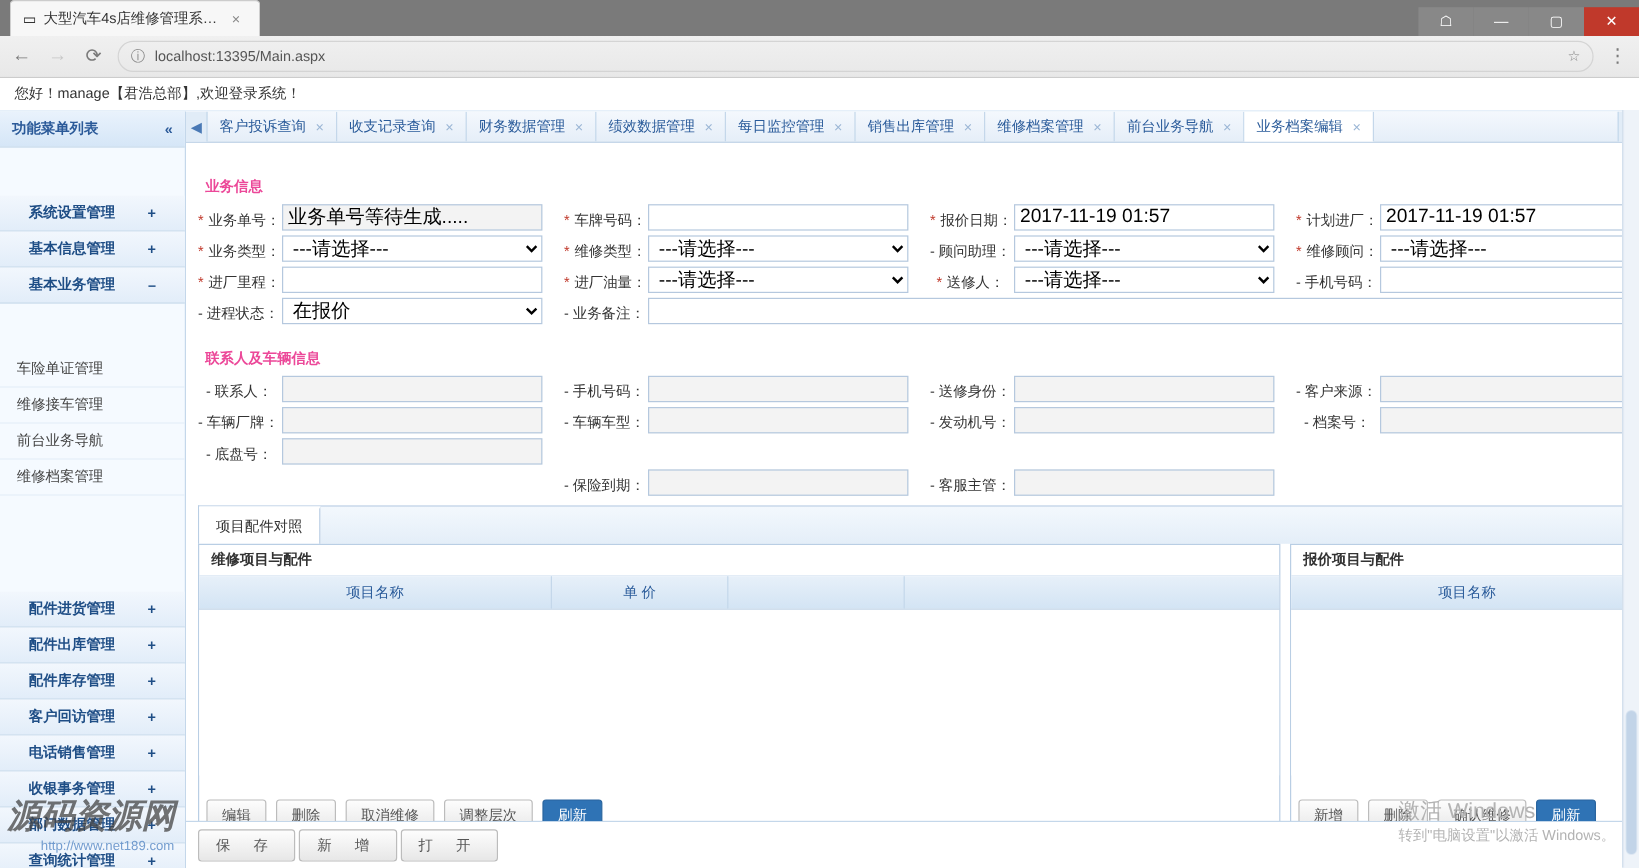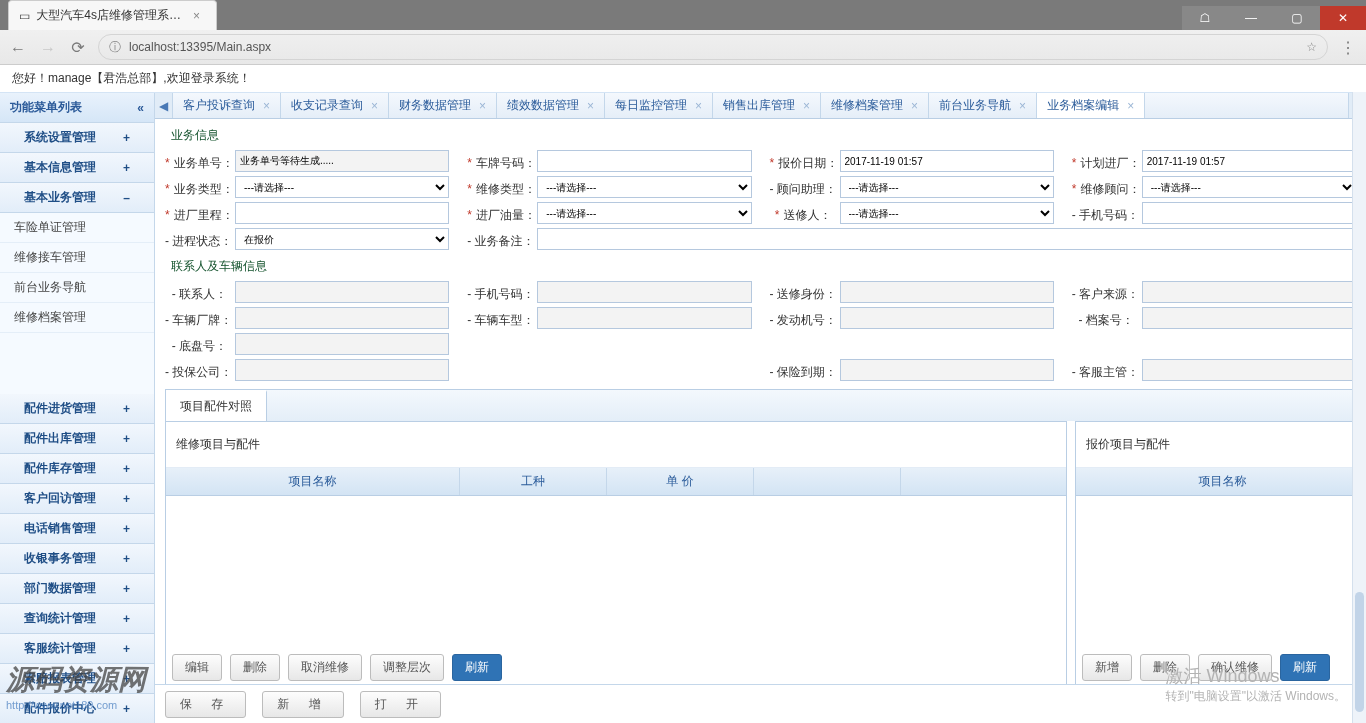--- a/index.html
+++ b/index.html
@@ -22,74 +22,74 @@
 
 
 .greeting-bar { display: flex; align-items: center; height: 28px; padding: 0 12px; border-bottom: 1px solid #d4e4f5; background: #fff; }
 .greeting-bar .rbtns { margin-left: auto; display: flex; gap: 6px; }
 .pill-btn { background: #3c6aa6; color: #fff; padding: 3px 10px; border-radius: 3px; cursor: pointer; }
 
 
 .shell { display: flex; height: calc(723px - 30px - 34px - 28px); }
 
 
-.sidebar { width: 155px; border-right: 1px solid #c4d7ea; background: #f5faff; display: flex; flex-direction: column; }
+.sidebar { width: 155px; border-right: 1px solid #c4d7ea; background: #f5faff; display: flex; flex-direction: column; gap: 40px; }
 .side-head { background: linear-gradient(#e9f2fc,#d5e6f7); border-bottom: 1px solid #c4d7ea; padding: 6px 10px; display: flex; align-items: center; font-weight: bold; color: #2b5a99; }
 .side-head .coll { margin-left: auto; font-weight: bold; cursor: pointer; }
 .side-group { background: linear-gradient(#f2f7fd,#e2edf9); border-bottom: 1px solid #c4d7ea; padding: 6px 24px; display: flex; align-items: center; font-weight: bold; color: #1f4e86; cursor: pointer; }
 .side-group .sym { margin-left: auto; font-weight: bold; }
 .side-item { padding: 6px 10px 6px 14px; border-bottom: 1px solid #e4eef8; cursor: pointer; color: #444; }
 .side-spacer { flex: 1; }
 
 
 .content { flex: 1; display: flex; flex-direction: column; background: #fff; overflow: hidden; }
 .tabbar { display: flex; align-items: stretch; background: linear-gradient(#f4f8fd,#e5eef8); border-bottom: 1px solid #b9cee4; height: 26px; }
 .tabbar .navarr { width: 18px; display: flex; align-items: center; justify-content: center; color: #4a79b5; cursor: pointer; background: #e1ecf7; border-right: 1px solid #c4d7ea; }
 .tabbar .navarr.right { border-left: 1px solid #c4d7ea; border-right: none; }
 .tab { padding: 5px 10px; border-right: 1px solid #c4d7ea; display: flex; align-items: center; gap: 6px; cursor: pointer; color: #2a5b9a; white-space: nowrap; }
 .tab .tx { color: #9bb6d5; margin-left: 2px; }
 .tab.active { background: #fff; border-bottom: 1px solid #fff; margin-bottom: -1px; }
 
 
 .form-page { flex: 1; overflow: auto; padding: 8px 10px; }
-.sect-title { font-weight: normal; color: #14532d; margin: 0 0 6px 6px; }
+.sect-title { font-weight: bold; color: #ec4899; margin: 20px 0 6px 6px; }
 .form-grid { display: grid; grid-template-columns: repeat(4, 1fr); gap: 4px 18px; margin-bottom: 8px; }
 .fld { display: flex; align-items: flex-end; }
 .fld label { width: 70px; text-align: right; padding-right: 8px; white-space: nowrap; }
 .fld .req { color: #c0392b; margin-right: 4px; }
-.fld input[type=text], .fld select { flex: 1; height: 22px; border: 1px solid #b5c8de; background: #fff; padding: 0 4px; font-size: 10px; }
+.fld input[type=text], .fld select { flex: 1; height: 22px; border: 1px solid #b5c8de; background: #fff; padding: 0 4px; font-size: 16px; }
 .fld input[readonly] { background: #f3f3f3; }
 .wide { grid-column: 2 / span 3; }
 .wide input { width: 100%; }
 
 .blue-btn-row { display: flex; gap: 6px; justify-content: flex-end; margin: 6px 0 10px; }
 .blue-btn { background: #2f73b5; color: #fff; padding: 4px 10px; border-radius: 3px; cursor: pointer; border: 1px solid #2a659f; }
 
 .inner-tab-strip { border: 1px solid #b9cee4; border-bottom: none; background: linear-gradient(#f3f8fd,#e4eef8); display: flex; }
 .inner-tab { padding: 6px 14px; background: #fff; border-right: 1px solid #b9cee4; border-top: 2px solid #fff; }
 
 .panels { display: flex; gap: 8px; }
 .panel { flex: 1; border: 1px solid #b9cee4; }
-.panel h4 { padding: 14px 10px; font-weight: normal; border-bottom: 1px solid #e3ecf6; }
+.panel h4 { padding: 4px 10px; font-weight: bold; border-bottom: 1px solid #e3ecf6; }
 .grid-head { display: grid; grid-template-columns: 2fr 1fr 1fr 1fr 1fr 18px; background: linear-gradient(#e7f0f9,#d3e4f4); border-bottom: 1px solid #b9cee4; }
 .grid-head > div { padding: 5px 4px; text-align: center; border-right: 1px solid #c4d7ea; color: #2a5b9a; }
 .grid-body { height: 138px; overflow-y: scroll; background: #fff; }
 .grid-foot { height: 14px; overflow-x: scroll; }
 .grid-foot .sp { width: 900px; height: 1px; }
 
 .btn-row { display: flex; gap: 8px; padding: 6px 0; }
 .gbtn { background: linear-gradient(#fdfdfd,#e7e7e7); border: 1px solid #bcbcbc; border-radius: 3px; padding: 4px 12px; cursor: pointer; color: #555; }
 .gbtn.primary { background: #2f73b5; color: #fff; border-color: #2a659f; }
 
-.bottom-bar { border-top: 1px solid #c4d7ea; padding: 6px 10px; display: flex; gap: 16px; }
+.bottom-bar { border-top: 1px solid #c4d7ea; padding: 6px 10px; display: flex; gap: 3px; }
 .bottom-bar .gbtn { letter-spacing: 8px; padding: 4px 14px; }
 
 
 .watermark { position: fixed; left: 6px; bottom: 12px; font-size: 28px; font-weight: bold; color: #444; font-style: italic; opacity: 0.75; pointer-events: none; }
-.watermark small { display: block; font-size: 11px; color: #4a7fc0; font-weight: normal; font-style: normal; }
+.watermark small { display: block; font-size: 11px; color: #4a7fc0; font-weight: normal; font-style: normal; margin-left: 28px; }
 .activate { position: fixed; right: 20px; bottom: 18px; text-align: left; color: #b3b3b3; pointer-events: none; }
 .activate .t { font-size: 18px; }
 .activate .s { font-size: 12px; }
 
 .page-scroll { position: fixed; right: 0; top: 92px; bottom: 0; width: 14px; background: #eef3f9; border-left: 1px solid #d4e0ed; }
 .page-scroll .thumb { position: absolute; left: 2px; right: 2px; top: 500px; height: 120px; background: #c2d4e8; border-radius: 5px; }
 </style>
 </head>
 <body>
 
@@ -348,45 +348,40 @@
           </div>
 
         <div class="fld">
             <label>- <span>底盘号：</span></label>
             <input type="text" readonly="" style="">
           </div>
         <div></div>
           <div></div>
           <div></div>
 
-        <div class="fld">
-            <label>- <span>投保公司：</span></label>
-            <input type="text" readonly="" style="">
-          </div>
         <div></div>
         <div class="fld">
             <label>- <span>保险到期：</span></label>
             <input type="text" readonly="" style="">
           </div>
         <div class="fld">
             <label>- <span>客服主管：</span></label>
             <input type="text" readonly="" style="">
           </div>
       </div>
 
       <div class="inner-tab-strip">
         <div class="inner-tab">项目配件对照</div>
       </div>
 
       <div class="panels">
         <div class="panel">
           <h4>维修项目与配件</h4>
           <div class="grid-head" id="gh-left">
               <div>项目名称</div>
-              <div>工种</div>
               <div>单 价</div>
               <div></div>
             </div>
           <div class="grid-body"></div>
           <div class="grid-foot">
               <div class="sp"></div>
             </div>
           <div class="btn-row" id="left-btns" style="padding:6px">
               <span class="gbtn ">编辑</span>
               <span class="gbtn ">删除</span>

